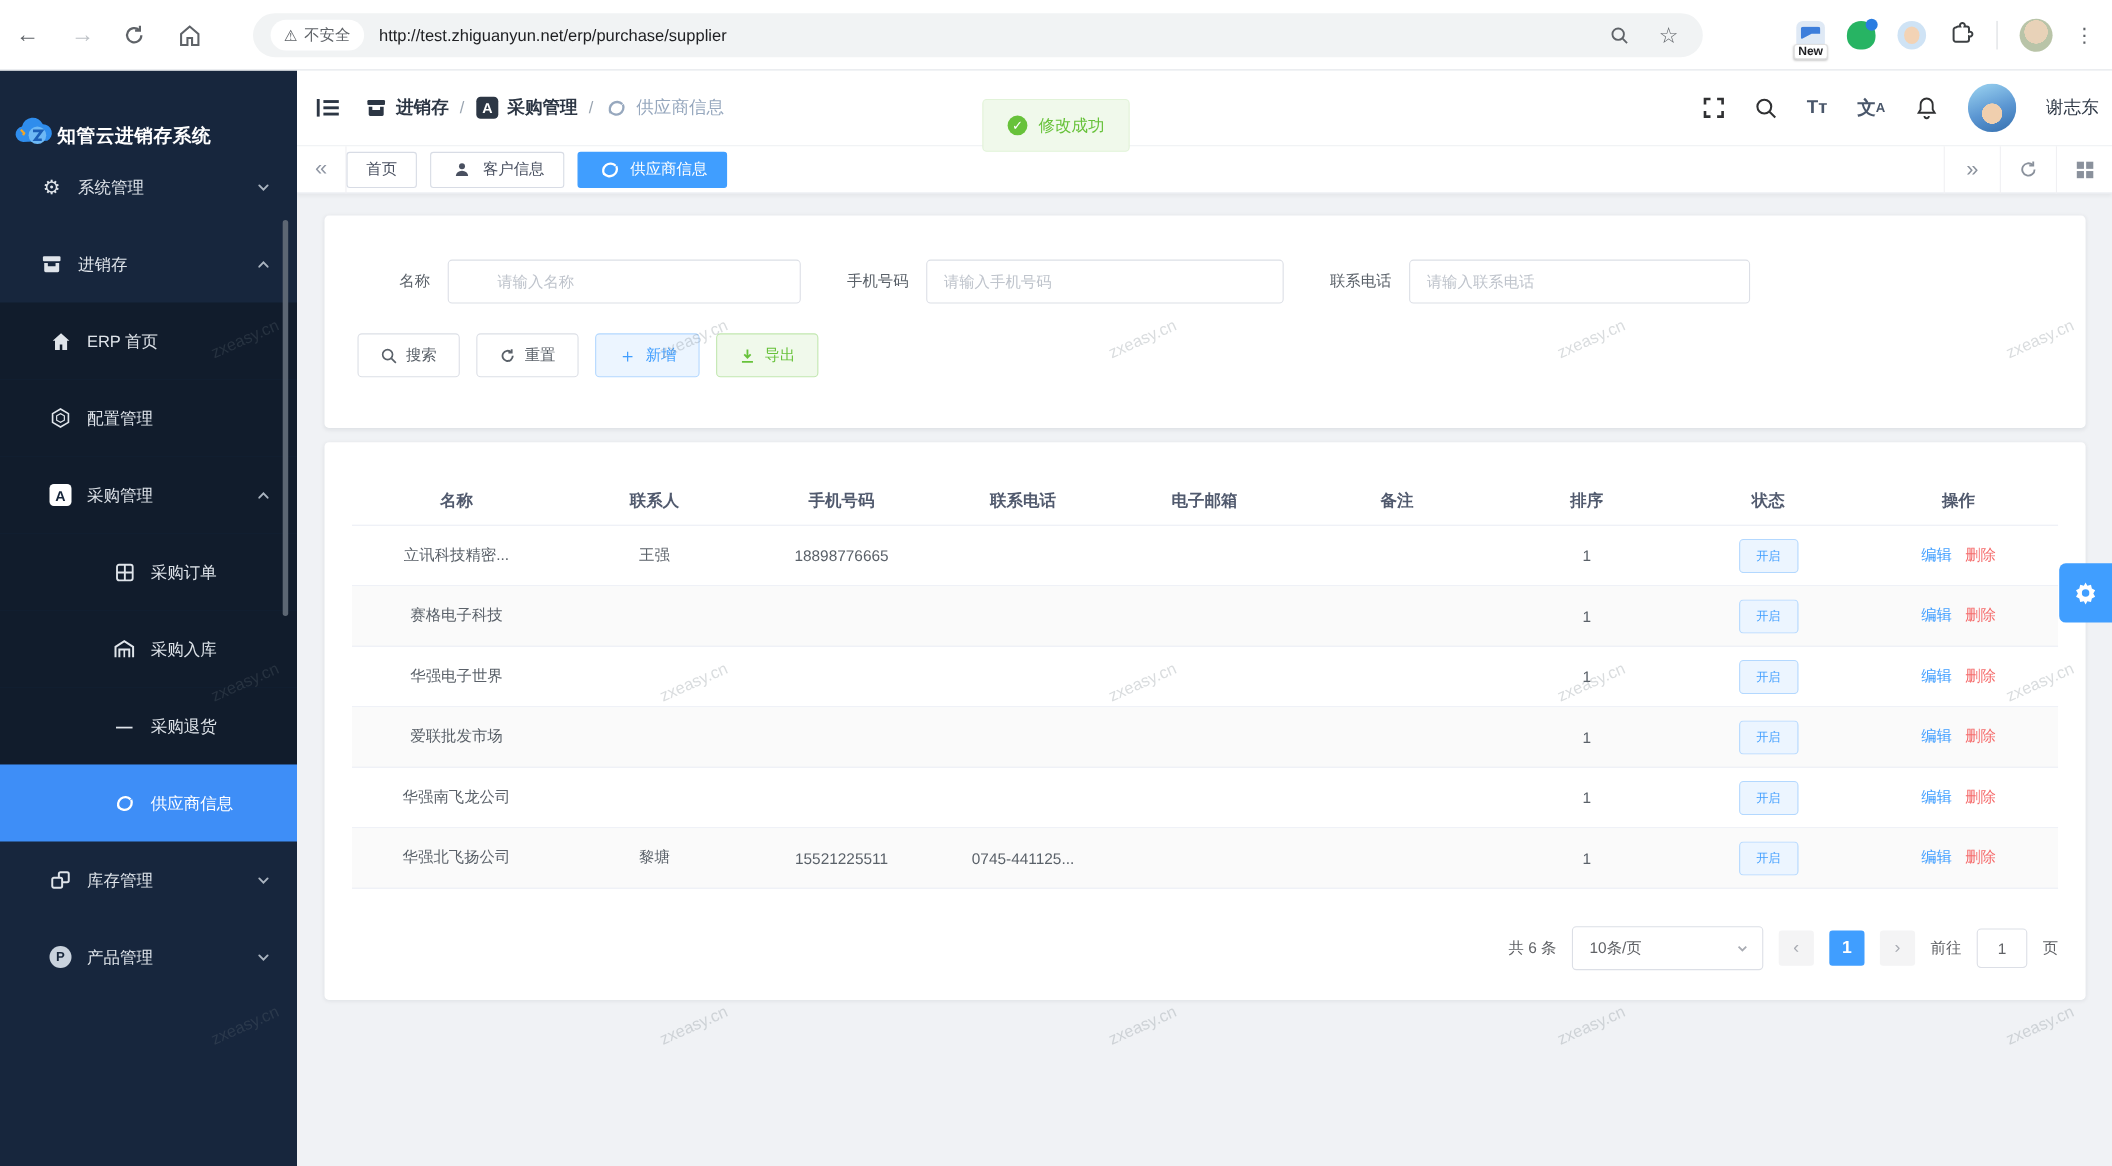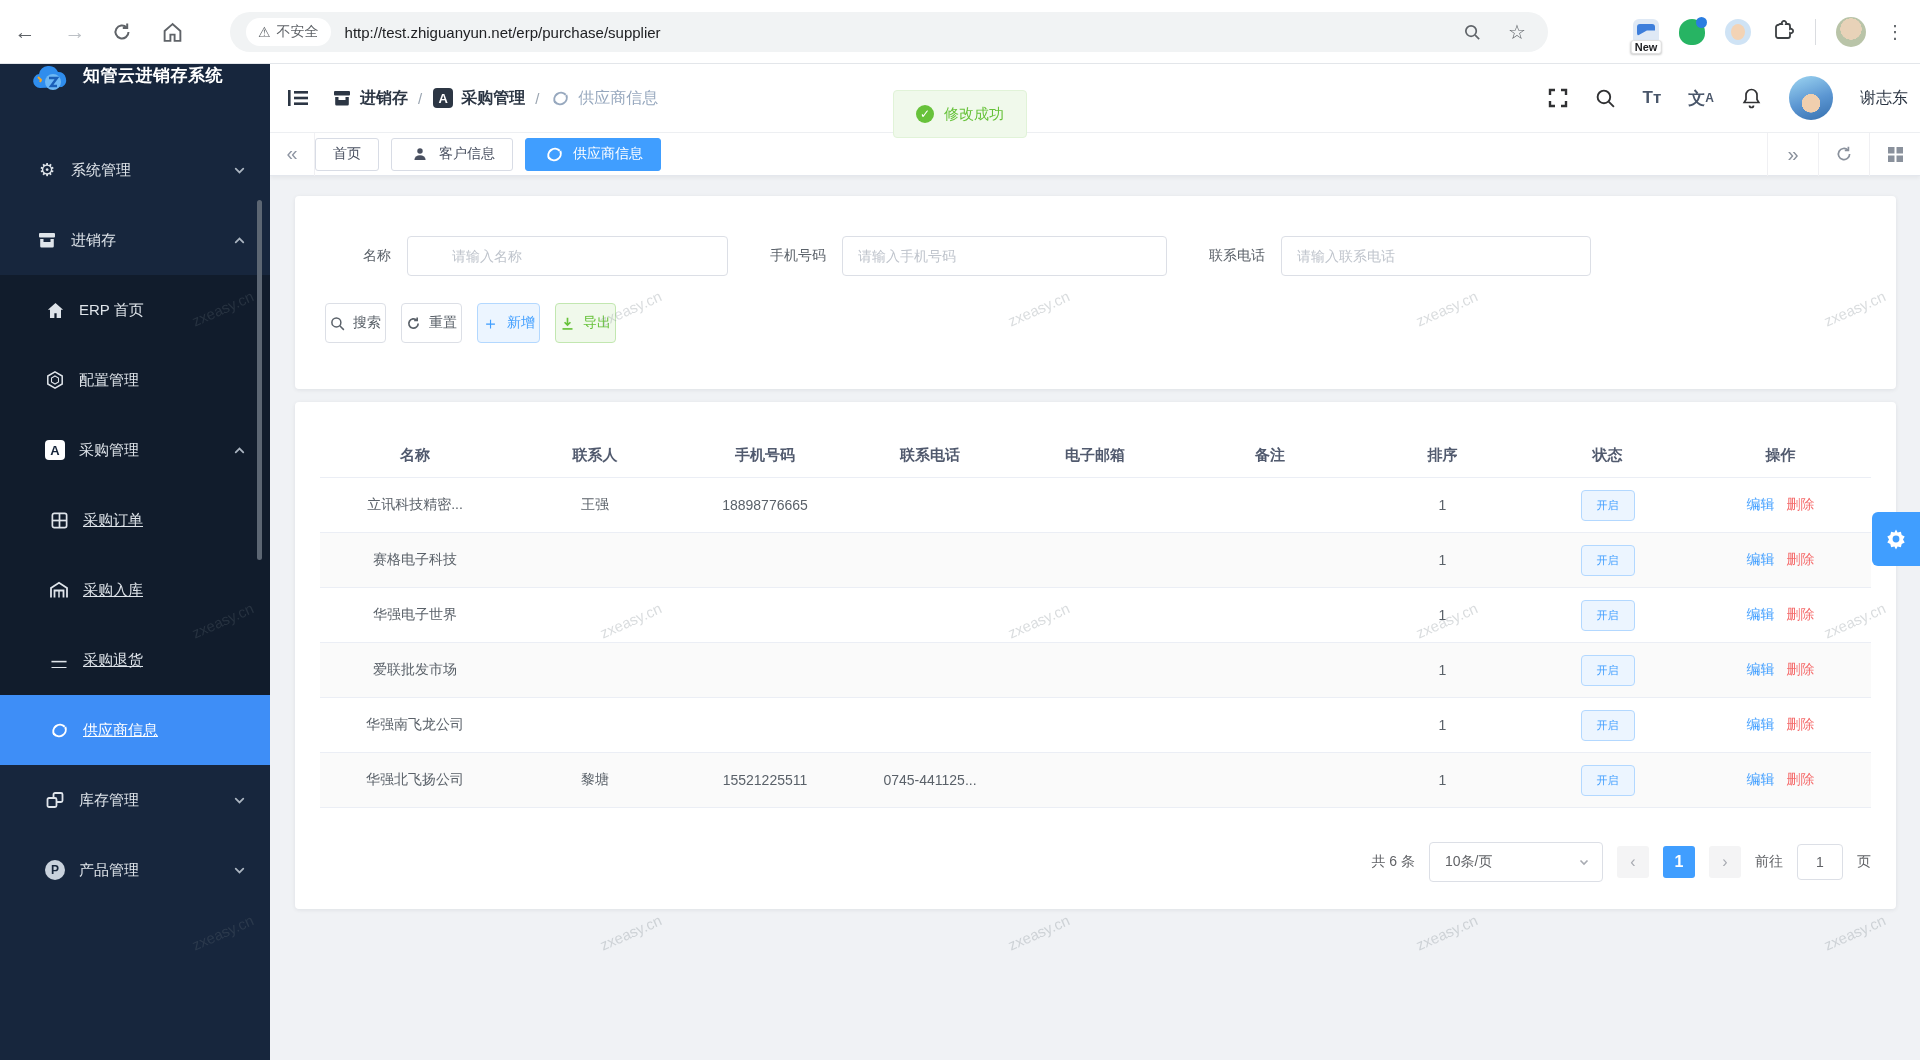--- a/index.html
+++ b/index.html
@@ -29,27 +29,27 @@
   .ev { width:26px; height:26px; border-radius:50% 50% 45% 45%; background:#27b463; position:relative; }
   .ev::after { content:""; position:absolute; right:-2px; top:-2px; width:11px; height:11px; border-radius:50%; background:#2a7de1; }
   .pc { width:26px; height:26px; border-radius:50%; background:#cfe3f5; position:relative; }
   .pc::after { content:""; position:absolute; left:6px; top:5px; width:14px; height:16px; border-radius:50%; background:#f3d3b5; }
   .vsep { width:1px; height:26px; background:#dadce0; }
   .b-avatar { width:30px; height:30px; border-radius:50%;
     background:radial-gradient(circle at 50% 40%, #e8d2b8 0 45%, #b9c4a8 46% 100%); }
 
   
   #sidebar { position:absolute; left:0; top:64px; width:270px; height:996px; background:#17263d; z-index:10; }
-  #logo { height:71px; display:flex; align-items:flex-start; padding-left:31px; gap:12px; }
+  #logo { height:71px; display:flex; align-items:flex-end; padding-left:12px; }
   #logo-title { color:#fff; font-size:17px; font-weight:bold; letter-spacing:.5px; }
   .menu-item { height:70px; display:flex; align-items:center; color:#dfe4ea; font-size:15px;
     cursor:pointer; position:relative; }
   .menu-item.group { background:#111c2c; }
   .menu-item.active { background:#3e8ef7; color:#fff; }
-  .lvl1 { padding-left:36px; } .lvl2 { padding-left:44px; } .lvl3 { padding-left:48px;text-decoration:underline; }
+  .lvl1 { padding-left:36px; } .lvl2 { padding-left:44px; } .lvl3 { padding-left:102px; }
   .mi-label { margin-left:13px; }
   .chev { position:absolute; right:24px; color:#aab4c0; display:flex; }
   .chev.up svg { transform:rotate(180deg); }
   .icon { display:inline-flex; align-items:center; justify-content:center; width:22px; }
   .icon-a { width:20px; height:20px; background:#fff; color:#16253a; border-radius:4px; font-weight:bold;
     font-size:13px; display:flex; align-items:center; justify-content:center; }
   .bc .icon-a { background:#2c3644; color:#fff; }
   .icon-p { width:20px; height:20px; border-radius:50%; background:#c9d2dd; color:#16253a; font-weight:bold;
     font-size:12px; display:flex; align-items:center; justify-content:center; }
   .uni { font-size:18px; line-height:1; }
@@ -92,21 +92,21 @@
   #table-card { top:226px; height:507px; }
 
   #filter-row { position:absolute; left:68px; top:40px; display:flex; align-items:center; }
   .fgroup { display:flex; align-items:center; }
   .fgroup + .fgroup { margin-left:42px; }
   .flabel { font-size:14px; color:#5a6169; margin-right:16px; white-space:nowrap; }
   .finput { height:40px; border:1px solid #dcdfe6; border-radius:4px; padding:0 15px; font-size:14px;
     color:#606266; outline:none; font-family:inherit; }
   .finput::placeholder { color:#bfc4cc; }
   #btn-row { position:absolute; left:30px; top:107px; display:flex; gap:15px; }
-  .btn { height:40px; padding:0 4px; border-radius:4px; border:1px solid #dcdfe6; background:#fff;
+  .btn { height:40px; padding:0 20px; border-radius:4px; border:1px solid #dcdfe6; background:#fff;
     color:#5a6169; font-size:14px; display:flex; align-items:center; gap:8px; cursor:pointer; font-family:inherit; }
   .btn.primary { background:#ecf5ff; border-color:#b3d8ff; color:#409eff; }
   .btn.success { background:#f0f9eb; border-color:#c2e7b0; color:#67c23a; }
 
   #table { position:absolute; left:25px; top:32px; width:1551px; }
   .trow { display:grid; grid-template-columns:190px 170px 170px 160px 170px 180px 165px 165px 181px;
     align-items:center; border-bottom:1px solid #ebeef5; }
   .trow.head { height:44px; font-weight:bold; color:#515a6e; font-size:15px; }
   .trow.body { height:55px; font-size:14px; color:#5a6169; }
   .trow.stripe { background:#fafafa; }

